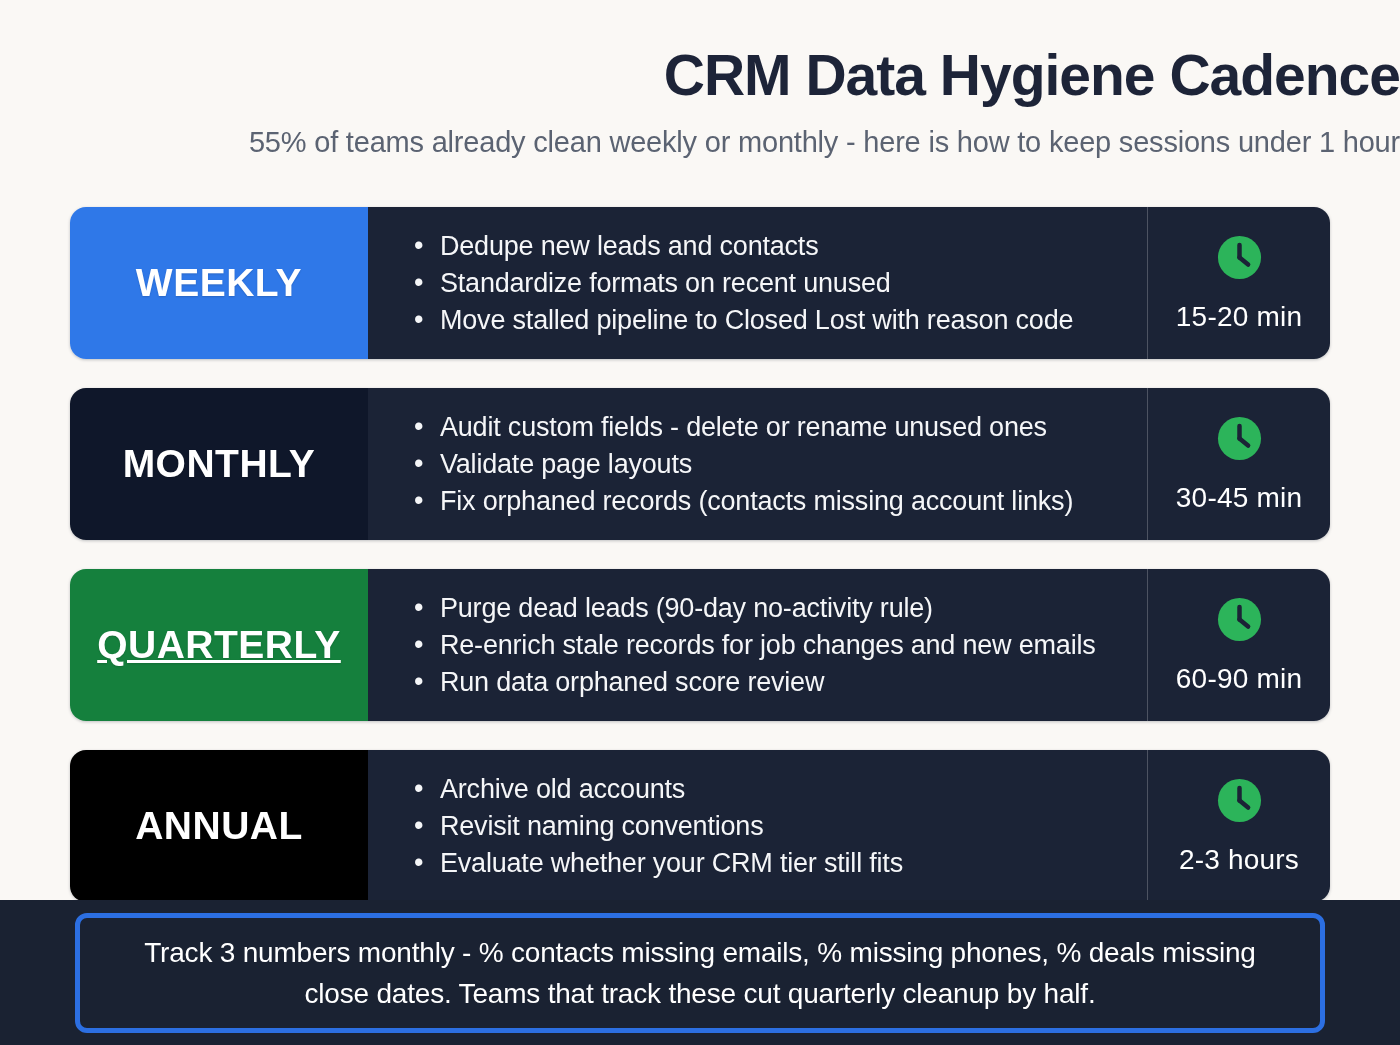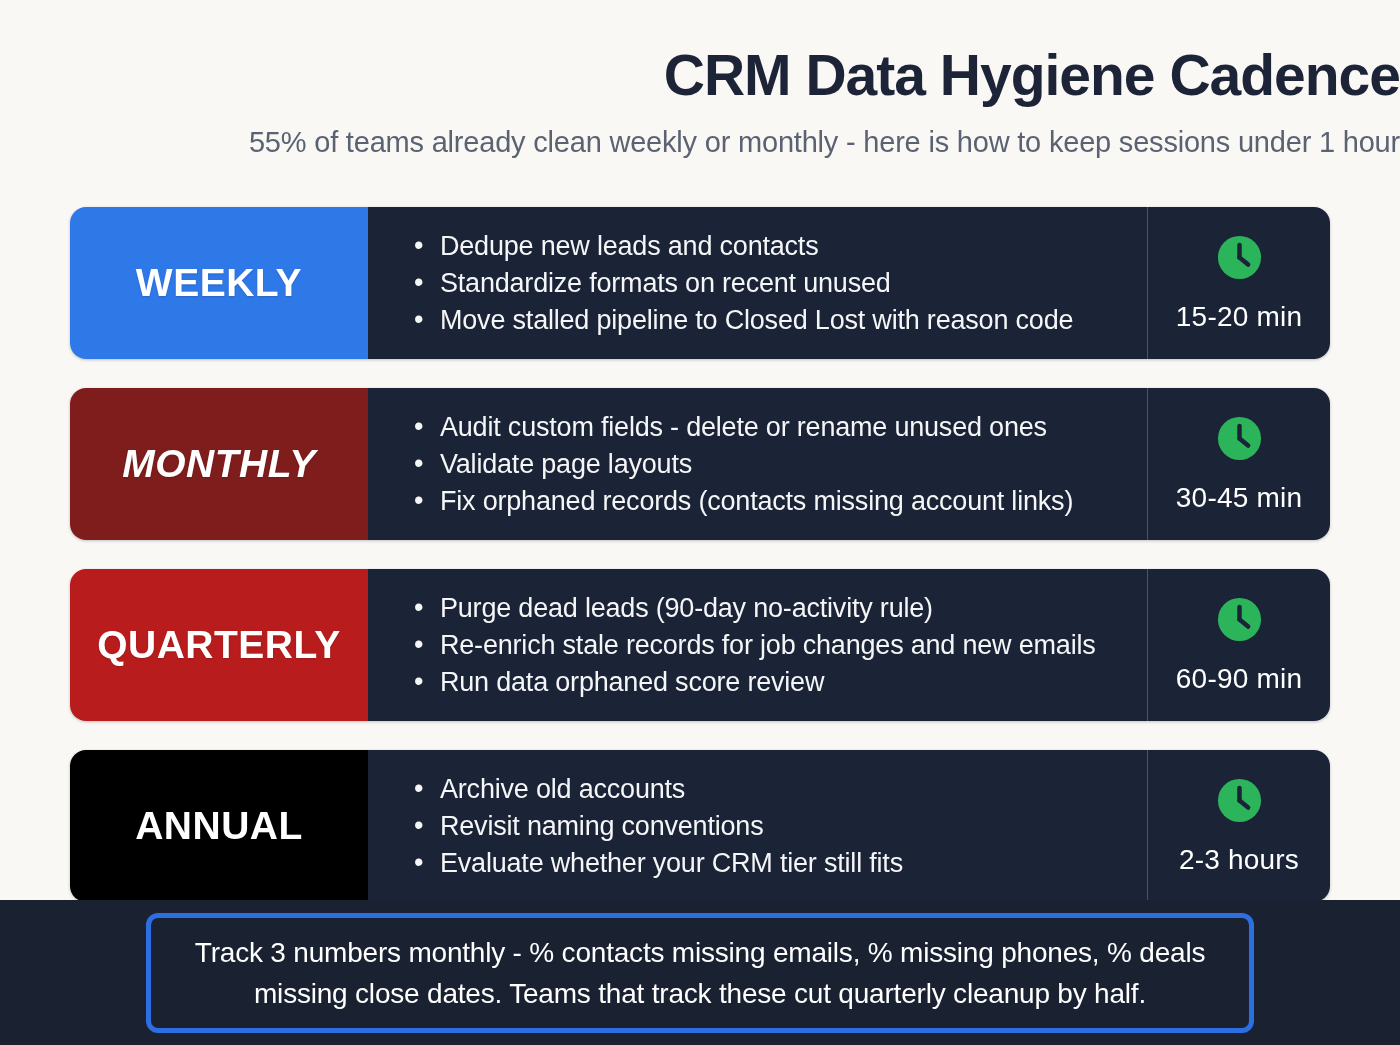--- a/index.html
+++ b/index.html
@@ -50,21 +50,21 @@
     gap:20px;
   }
   .clock { width:47px; height:47px; display:block; }
   .time-text { color:#ffffff; font-size:28px; letter-spacing:0.2px; }
   .footer-band {
     position:absolute; left:0; right:0; bottom:0; height:145px;
     background:#1a2232;
     display:flex; align-items:center; justify-content:center;
   }
   .footer-box {
-    margin:0 75px; width:1108px;
+    margin:0 75px; width:1250px;
     border:5px solid #2c6fe2; border-radius:12px;
     padding:14px 40px;
     text-align:center;
   }
   .footer-text {
     color:#ffffff; font-size:28px; line-height:41px; letter-spacing:-0.2px;
   }
 </style>
 </head>
 <body>
@@ -88,40 +88,40 @@
       <svg class="clock" viewBox="0 0 24 24" aria-hidden="true">
         <circle cx="12" cy="12" r="11" fill="#2cb45a"></circle>
         <path d="M12 12 L12 5.6" stroke="#1b2336" stroke-width="2.3" stroke-linecap="round" fill="none"></path>
         <path d="M12 12 L16.4 15.6" stroke="#1b2336" stroke-width="2.3" stroke-linecap="round" fill="none"></path>
       </svg>
       <div class="time-text">15-20 min</div>
     </div>
   </div>
 
   <div class="row">
-    <div class="row-label" style="background: #7f1d1d; font-style: italic;">MONTHLY</div>
+    <div class="row-label" style="background: #0f172a;">MONTHLY</div>
     <div class="row-content">
       <ul>
           <li>Audit custom fields - delete or rename unused ones</li>
           <li>Validate page layouts</li>
           <li>Fix orphaned records (contacts missing account links)</li>
         </ul>
     </div>
     <div class="row-time">
       <svg class="clock" viewBox="0 0 24 24" aria-hidden="true">
         <circle cx="12" cy="12" r="11" fill="#2cb45a"></circle>
         <path d="M12 12 L12 5.6" stroke="#1b2336" stroke-width="2.3" stroke-linecap="round" fill="none"></path>
         <path d="M12 12 L16.4 15.6" stroke="#1b2336" stroke-width="2.3" stroke-linecap="round" fill="none"></path>
       </svg>
       <div class="time-text">30-45 min</div>
     </div>
   </div>
 
   <div class="row">
-    <div class="row-label" style="background: #b91c1c;">QUARTERLY</div>
+    <div class="row-label" style="background: #15803d; text-decoration: underline;">QUARTERLY</div>
     <div class="row-content">
       <ul>
           <li>Purge dead leads (90-day no-activity rule)</li>
           <li>Re-enrich stale records for job changes and new emails</li>
           <li>Run data orphaned score review</li>
         </ul>
     </div>
     <div class="row-time">
       <svg class="clock" viewBox="0 0 24 24" aria-hidden="true">
         <circle cx="12" cy="12" r="11" fill="#2cb45a"></circle>

